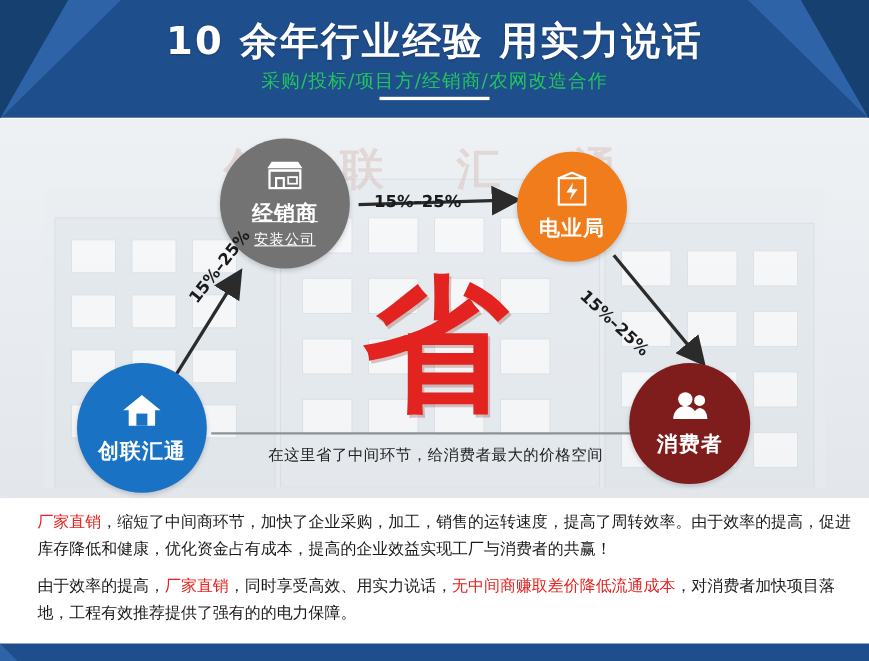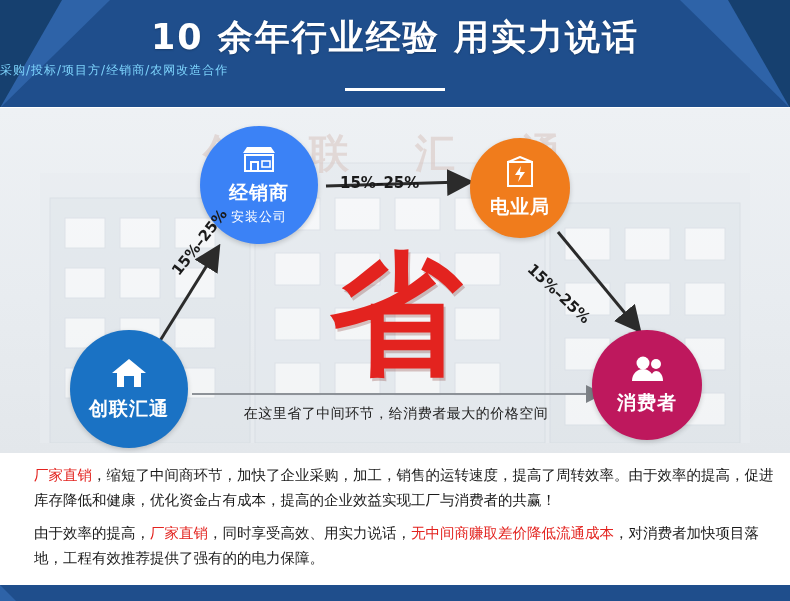--- a/index.html
+++ b/index.html
@@ -35,22 +35,22 @@
     border-right:62px solid #16406f;
     border-bottom:108px solid transparent;
   }
   .hdr-title{
     position:absolute;left:0;top:14px;width:790px;text-align:center;
     color:#ffffff;font-size:35px;font-weight:bold;letter-spacing:2px;
     font-family:"DejaVu Sans","Liberation Sans",sans-serif;
     text-shadow:0 1px 2px rgba(0,0,0,.25);
   }
   .hdr-sub{
-    position:absolute;left:0;top:62px;width:790px;text-align:left;
-    color:#7dd3fc;font-size:12px;letter-spacing:1px;
+    position:absolute;left:0;top:62px;width:790px;text-align:center;
+    color:#22c55e;font-size:17px;letter-spacing:1px;
     font-family:"DejaVu Sans","Liberation Sans",sans-serif;
   }
   .hdr-underline{
     position:absolute;left:345px;top:88px;width:100px;height:3px;background:#ffffff;
   }
 
   
   .diagram{
     position:absolute;left:0;top:108px;width:790px;height:345px;
     background:#f3f5f7;overflow:hidden;
@@ -89,24 +89,24 @@
   .node .nd-title{
     font-size:19px;font-weight:bold;letter-spacing:1px;
     font-family:"DejaVu Sans","Liberation Sans",sans-serif;
   }
   .node .nd-sub{
     font-size:13px;margin-top:2px;letter-spacing:1px;
     font-family:"DejaVu Sans","Liberation Sans",sans-serif;
     text-align:center;
   }
 
-  #node-dealer{left:200px;top:18px;width:118px;height:118px;background:#3b82f6;}
+  #node-dealer{left:200px;top:18px;width:118px;height:118px;background:#737373;text-decoration:underline;}
   #node-power {left:470px;top:30px;width:100px;height:100px;background:#f07c1c;}
   #node-brand {left:70px;top:222px;width:118px;height:118px;background:#1a72c4;}
-  #node-consumer{left:592px;top:222px;width:110px;height:110px;background:#be185d;}
+  #node-consumer{left:572px;top:222px;width:110px;height:110px;background:#7f1d1d;}
 
   .pct{
     position:absolute;font-size:15px;font-weight:bold;color:#1a1a1a;
     font-family:"DejaVu Sans","Liberation Sans",sans-serif;white-space:nowrap;
   }
   #pct-top{left:340px;top:66px;}
   #pct-left{left:168px;top:160px;transform:rotate(-52deg);transform-origin:left top;}
   #pct-right{left:536px;top:152px;transform:rotate(43deg);transform-origin:left top;}
 
   .bottom-caption{

